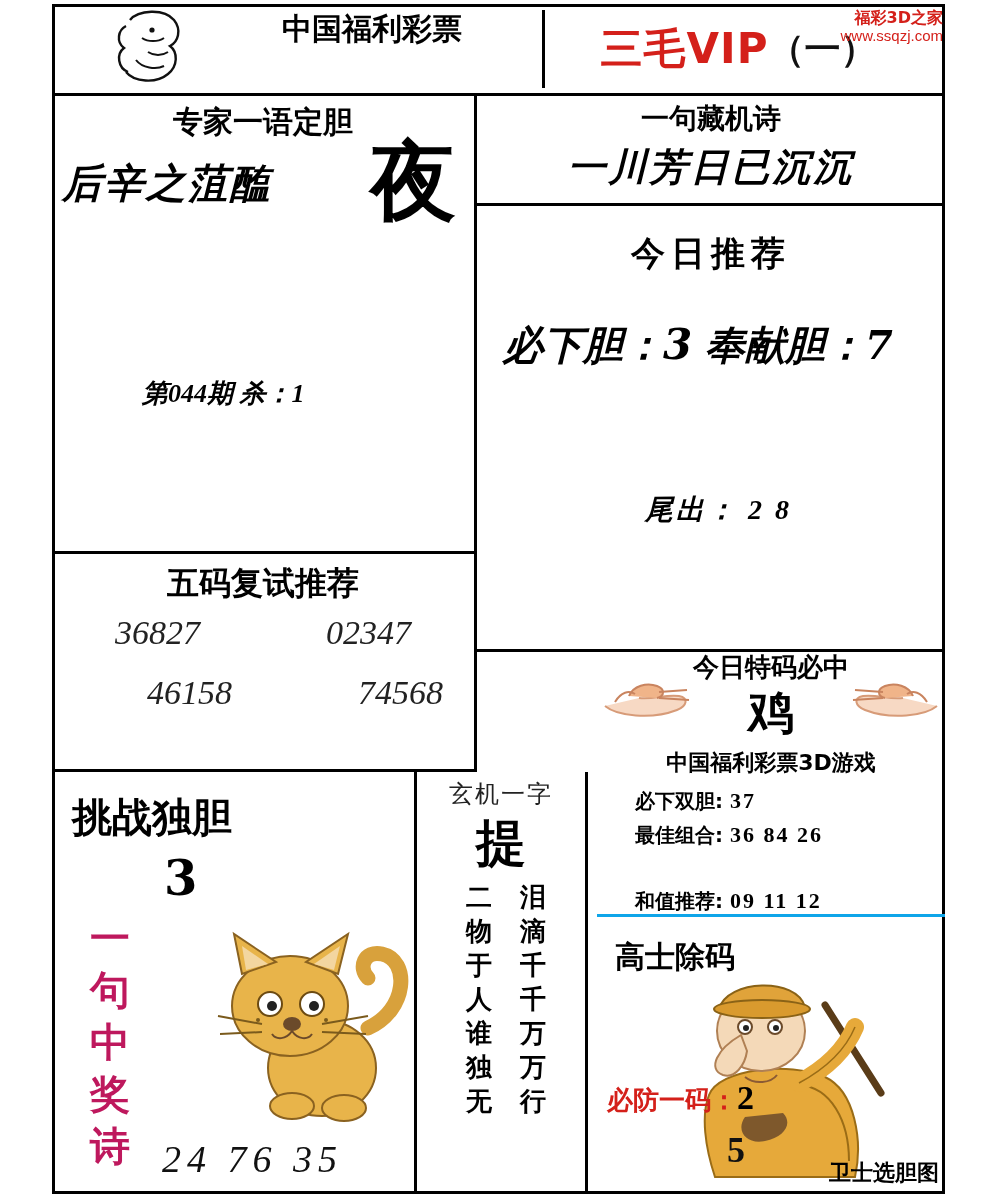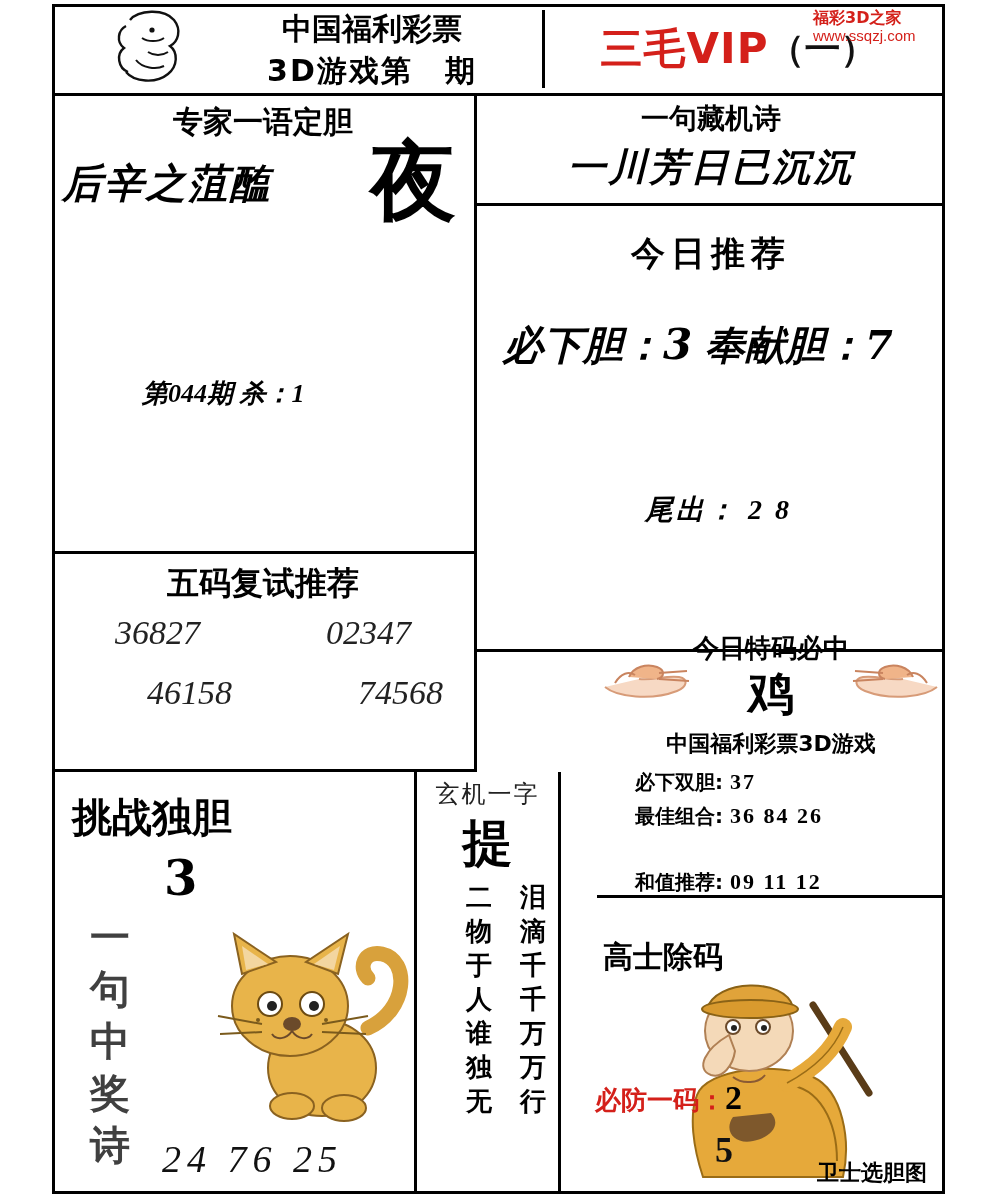--- a/index.html
+++ b/index.html
@@ -71,21 +71,21 @@
   #vip-title .vip-black {
     color: #111;
     font-weight: bold;
     font-size: 36px;
     font-family: "DejaVu Sans", sans-serif;
   }
   #watermark {
     position: absolute;
     right: 2px; top: 4px;
     width: 130px;
-    text-align: left;
+    text-align: right;
     line-height: 1.2;
   }
   #watermark .wm1 { color: #d4201a; font-weight: bold; font-size: 16px; font-family:"DejaVu Sans",sans-serif;}
   #watermark .wm2 { color: #d4201a; font-size: 15px; font-family:"Liberation Sans",sans-serif;}
 
   
   #left-col {
     position: absolute;
     left: 52px; top: 96px;
     width: 425px; height: 676px;
@@ -180,43 +180,43 @@
     left: 112px; top: 78px;
     font-family: "DejaVu Serif", serif;
     font-weight: bold;
     font-size: 48px;
     color: #000;
   }
   #poem-vert {
     position: absolute;
     left: 30px; top: 140px;
     width: 56px;
-    font-family: Liberation Serif, serif;
+    font-family: Liberation Sans, sans-serif;
     font-weight: bold;
     font-size: 40px;
     line-height: 52px;
-    color: #404040;
+    color: #be185d;
     text-align: center;
   }
   #cat-img { position: absolute; left: 120px; top: 148px; width: 250px; height: 220px; }
   #challenge-nums {
     position: absolute;
     left: 110px; top: 365px;
     font-family: "Liberation Serif", serif;
     font-style: italic;
     font-size: 38px;
     letter-spacing: 6px;
     color: #111;
   }
 
   
   #xuanji-box {
     position: absolute;
     left: 417px; top: 772px;
-    width: 144px; height: 422px;
+    width: 171px; height: 422px;
     border-right: 3px solid #000;
     box-sizing: border-box;
   }
   #xuanji-title {
     position: absolute;
     left: 0; top: 6px; width: 100%;
     text-align: center;
     font-family: "DejaVu Sans", sans-serif;
     font-size: 24px;
     color: #222;
@@ -314,24 +314,24 @@
     font-weight: bold;
     font-style: italic;
     font-size: 28px;
     letter-spacing: 3px;
     color: #000;
   }
 
   
   #special-box {
     position: absolute;
-    left: 597px; top: 621px;
+    left: 597px; top: 640px;
     width: 348px; height: 277px;
     box-sizing: border-box;
-    border-bottom: 3px solid #000000;
+    border-bottom: 3px solid #0ea5e9;
   }
   #special-title {
     position: absolute; left: 0; top: 10px; width: 100%;
     text-align: center;
     font-family: "DejaVu Sans", sans-serif;
     font-weight: bold;
     font-size: 26px;
     color: #000;
   }
   #special-char {
@@ -364,21 +364,21 @@
   #sp-row1 { top: 148px; }
   #sp-row2 { top: 182px; }
   #sp-row3 { top: 216px; margin-top: 32px; }
   .hand { position: absolute; width: 96px; height: 62px; }
   #hand-left { left: 2px; top: 22px; }
   #hand-right { right: 2px; top: 22px; }
 
   
   #gaoshi-box {
     position: absolute;
-    left: 585px; top: 929px;
+    left: 597px; top: 929px;
     width: 348px; height: 265px;
     box-sizing: border-box;
   }
   #gaoshi-title {
     position: absolute; left: 18px; top: 8px;
     font-family: "DejaVu Sans", sans-serif;
     font-weight: bold;
     font-size: 30px;
     color: #000;
   }
@@ -423,21 +423,20 @@
         <path d="M34 18 C26 22, 24 34, 32 40 C24 46, 26 60, 36 64" fill="none" stroke="#111" stroke-width="2.4"></path>
         <circle cx="60" cy="22" r="2.6" fill="#111"></circle>
         <path d="M50 30 C56 34, 66 34, 72 30" fill="none" stroke="#111" stroke-width="2"></path>
         <path d="M56 44 C62 48, 70 48, 76 44" fill="none" stroke="#111" stroke-width="2"></path>
         <path d="M44 52 C50 60, 64 62, 72 58" fill="none" stroke="#111" stroke-width="2"></path>
       </svg>
     </div>
 
     <div id="title-cn">
       <div>中国福利彩票</div>
-      <div id="title-line2">3D游戏第　期</div>
     </div>
 
     <div id="vip-title">
       <span class="vip-red">三毛VIP</span>
         <span class="vip-black">（一）</span>
     </div>
 
     <div id="watermark">
       <div class="wm1">福彩3D之家</div>
       <div class="wm2">www.ssqzj.com</div>
@@ -494,21 +493,21 @@
         <path d="M120 111 C114 120, 104 120, 100 114" fill="none" stroke="#6b4a2a" stroke-width="2"></path>
         <path d="M120 111 C126 120, 136 120, 140 114" fill="none" stroke="#6b4a2a" stroke-width="2"></path>
 
         <path d="M90 104 L46 96 M90 112 L48 114 M150 104 L196 96 M150 112 L194 114" stroke="#7a5a1c" stroke-width="2" fill="none"></path>
 
         <circle cx="86" cy="100" r="2" fill="#7a5a1c"></circle>
         <circle cx="154" cy="100" r="2" fill="#7a5a1c"></circle>
       </svg>
     </div>
 
-    <div id="challenge-nums">24  76  25</div>
+    <div id="challenge-nums">24  76  35</div>
   </div>
 
   <div id="xuanji-box">
     <div id="xuanji-title">玄机一字</div>
     <div id="xuanji-char">提</div>
     <div id="v-col-b" class="v-col">二物于人谁独无</div>
     <div id="v-col-a" class="v-col">泪滴千千万万行</div>
   </div>
 
   <div id="right-col">

